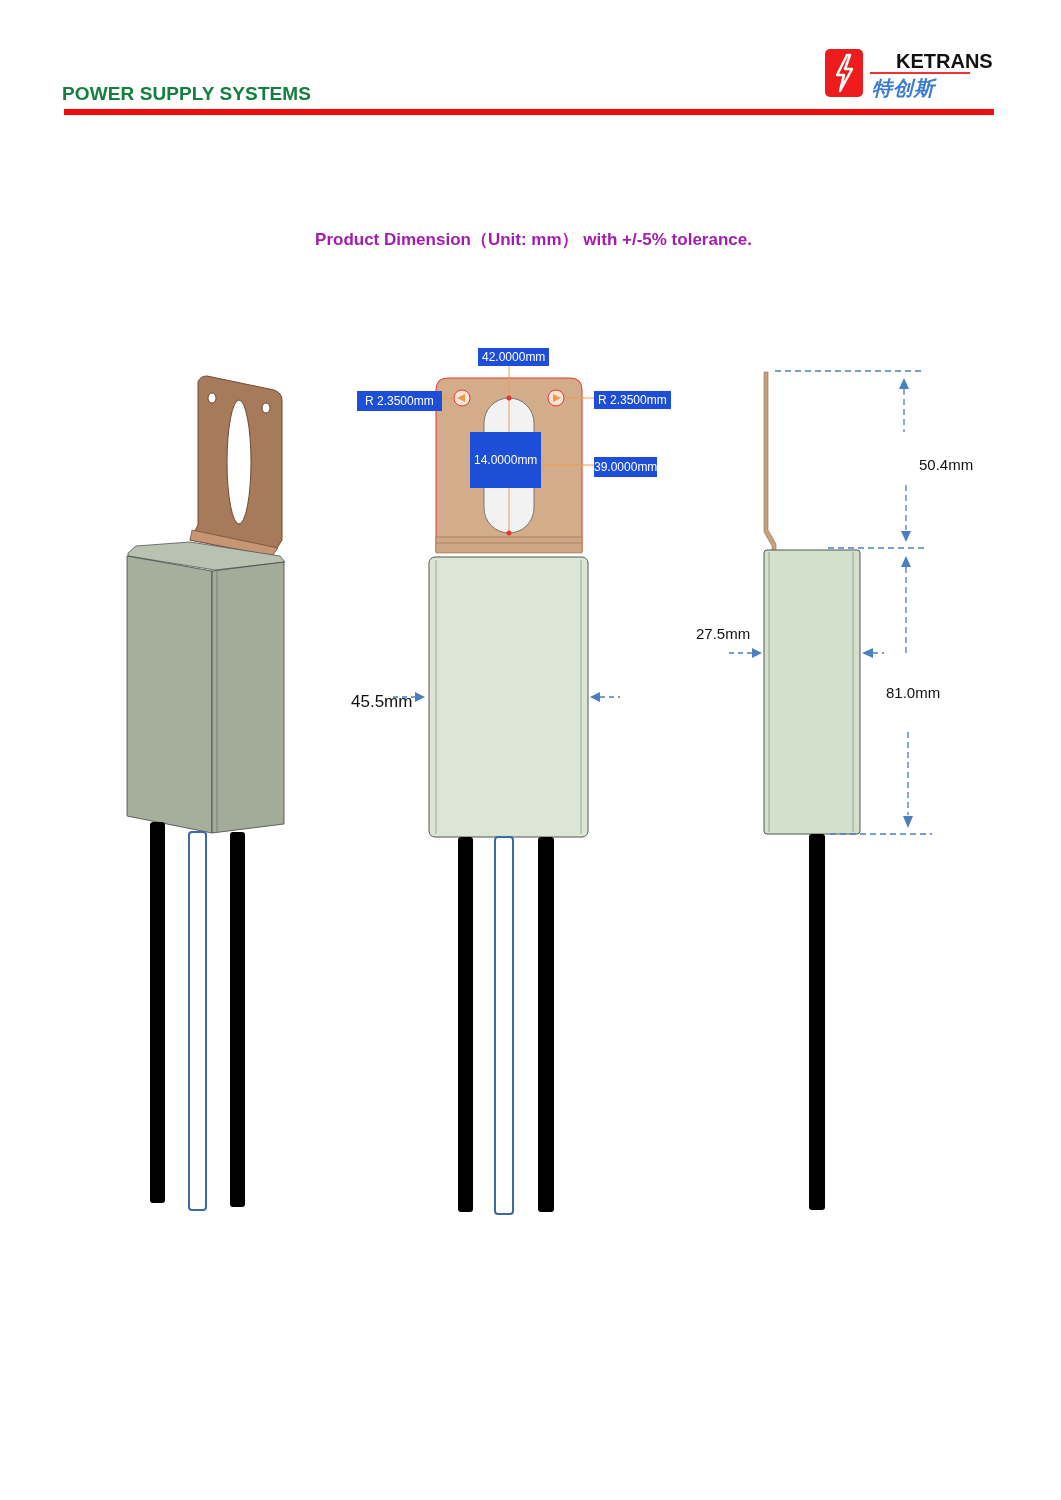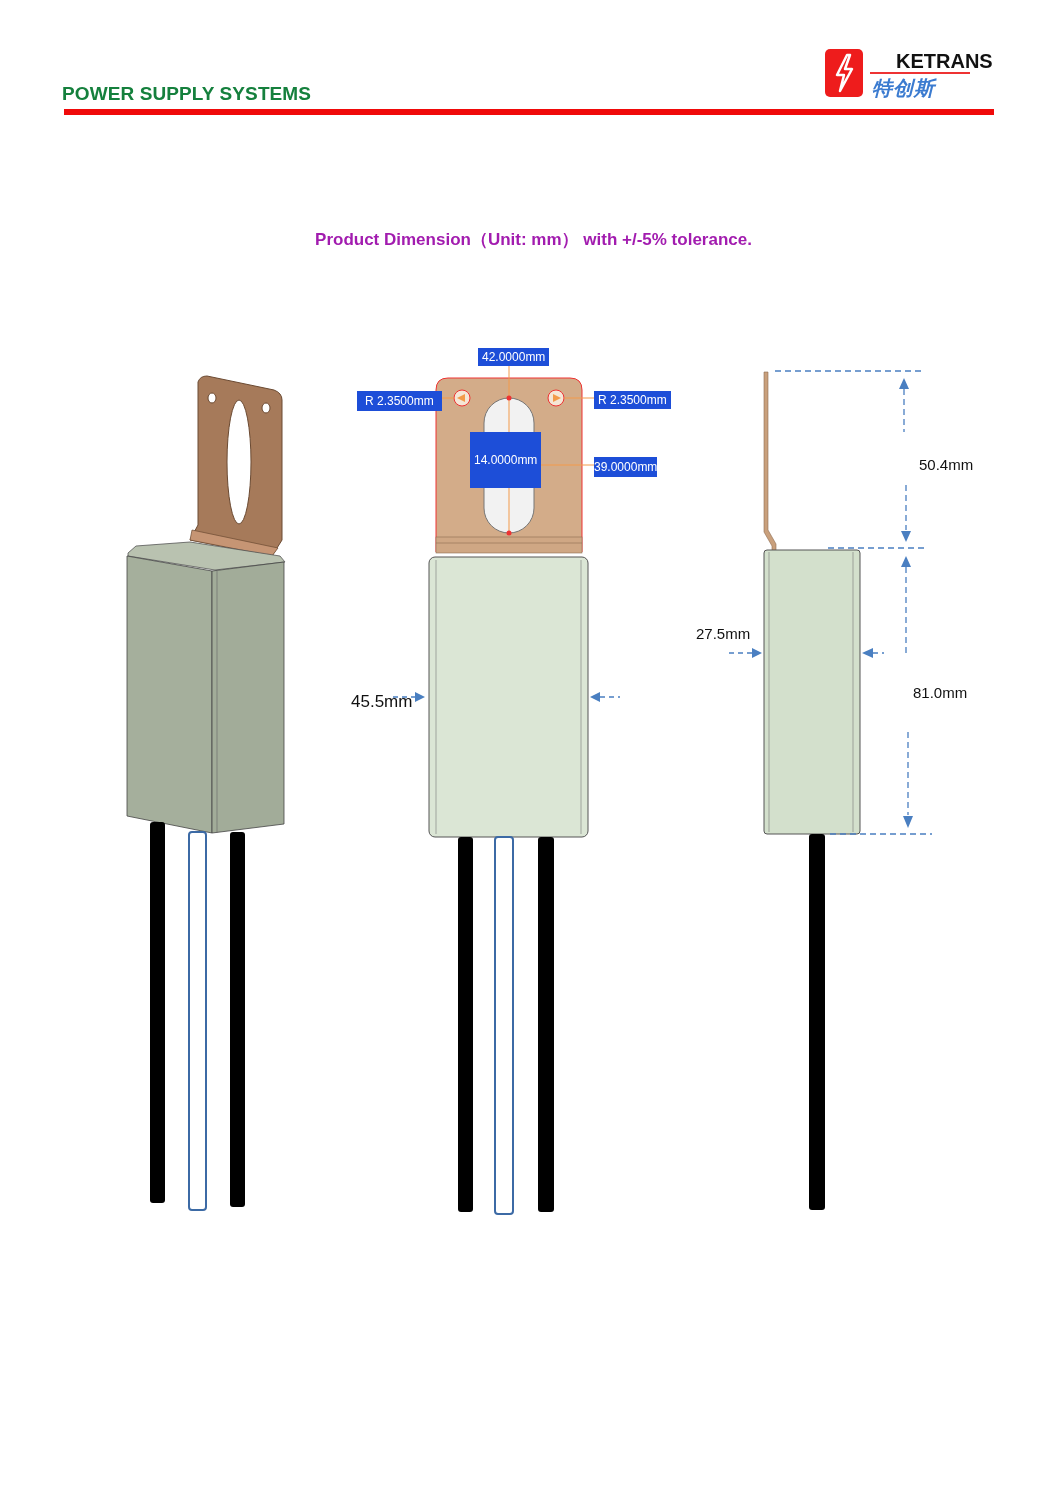--- a/index.html
+++ b/index.html
@@ -112,13 +112,13 @@
 
 <div class="abs tag" style="left:478px;top:348px;">42.0000mm</div>
 <div class="abs tag" style="left:357px;top:391px;padding:3px 8px;">R 2.3500mm</div>
 <div class="abs tag" style="left:594px;top:391px;">R 2.3500mm</div>
 <div class="abs tag" style="left:470px;top:432px;padding:21px 4px;">14.0000mm</div>
 <div class="abs tag" style="left:594px;top:457px;padding:3px 0;">39.0000mm</div>
 
 <div class="abs dim" style="left:351px;top:692px;font-size:17px;">45.5mm</div>
 <div class="abs dim" style="left:879px;top:456px;margin-left:40px;">50.4mm</div>
 <div class="abs dim" style="left:696px;top:625px;text-align:center;">27.5mm</div>
-<div class="abs dim" style="left:886px;top:684px;margin-left:27px;">81.0mm</div>
+<div class="abs dim" style="left:886px;top:684px;">81.0mm</div>
 
 </body></html>

